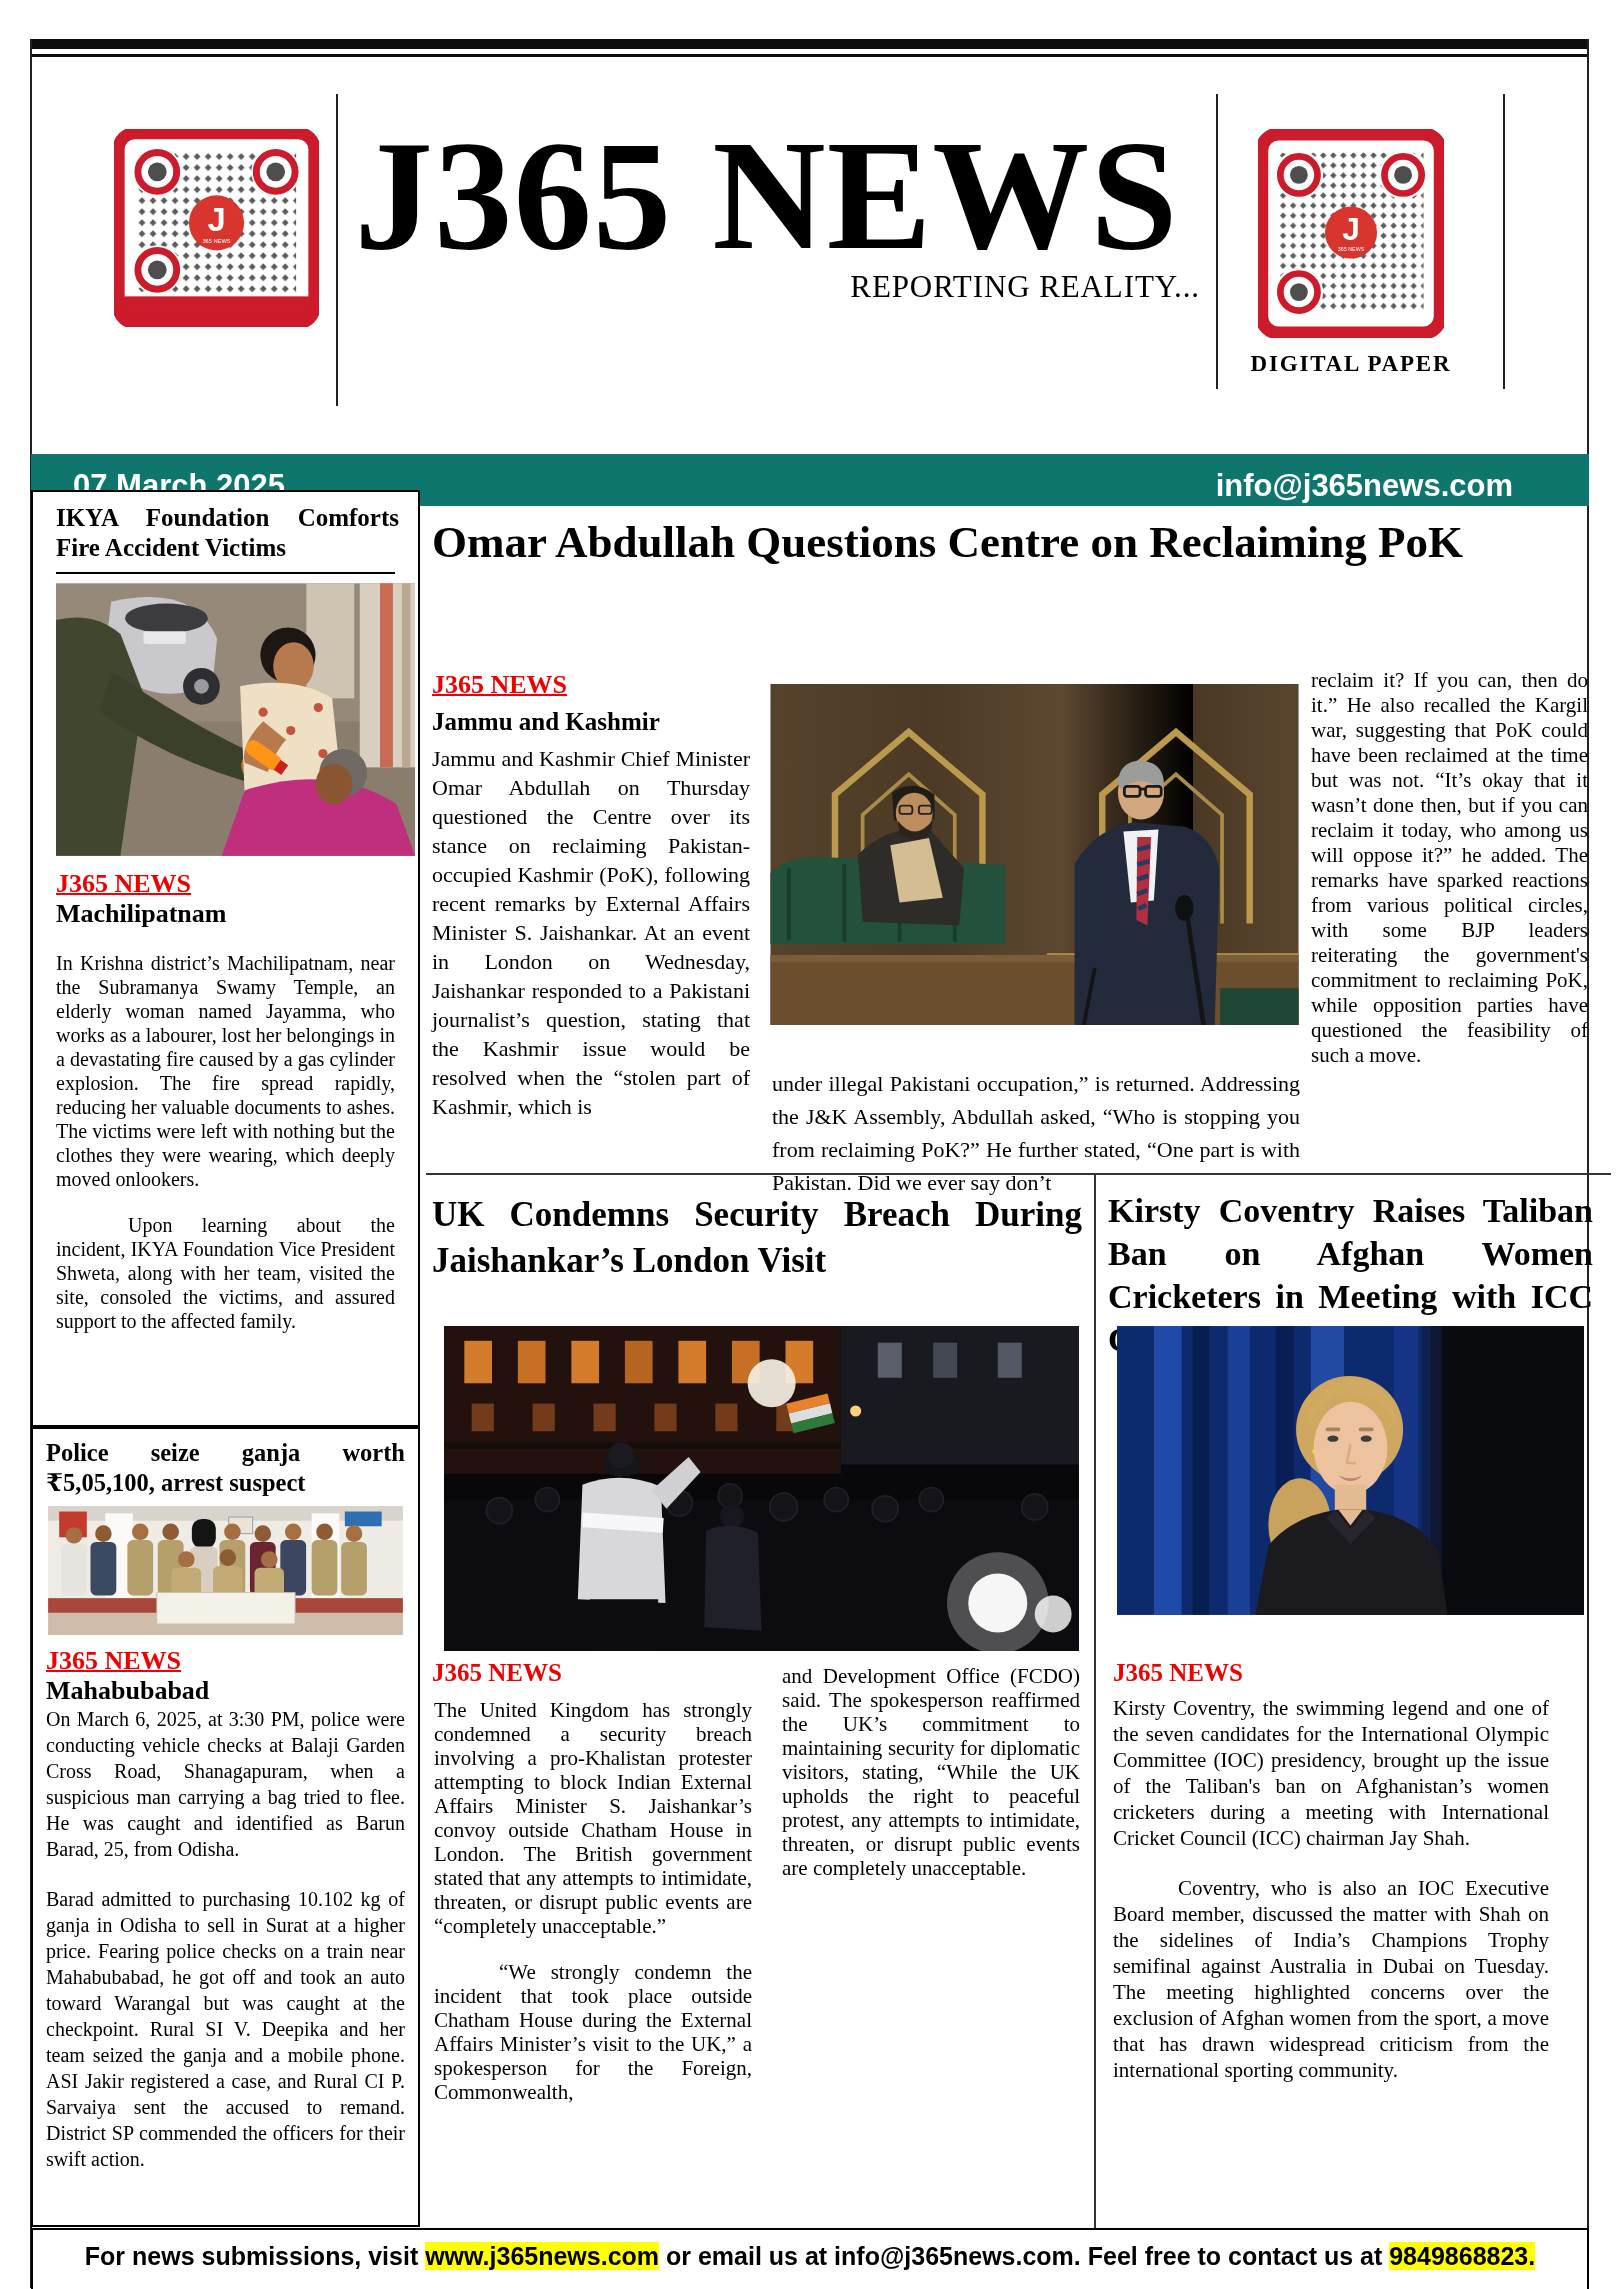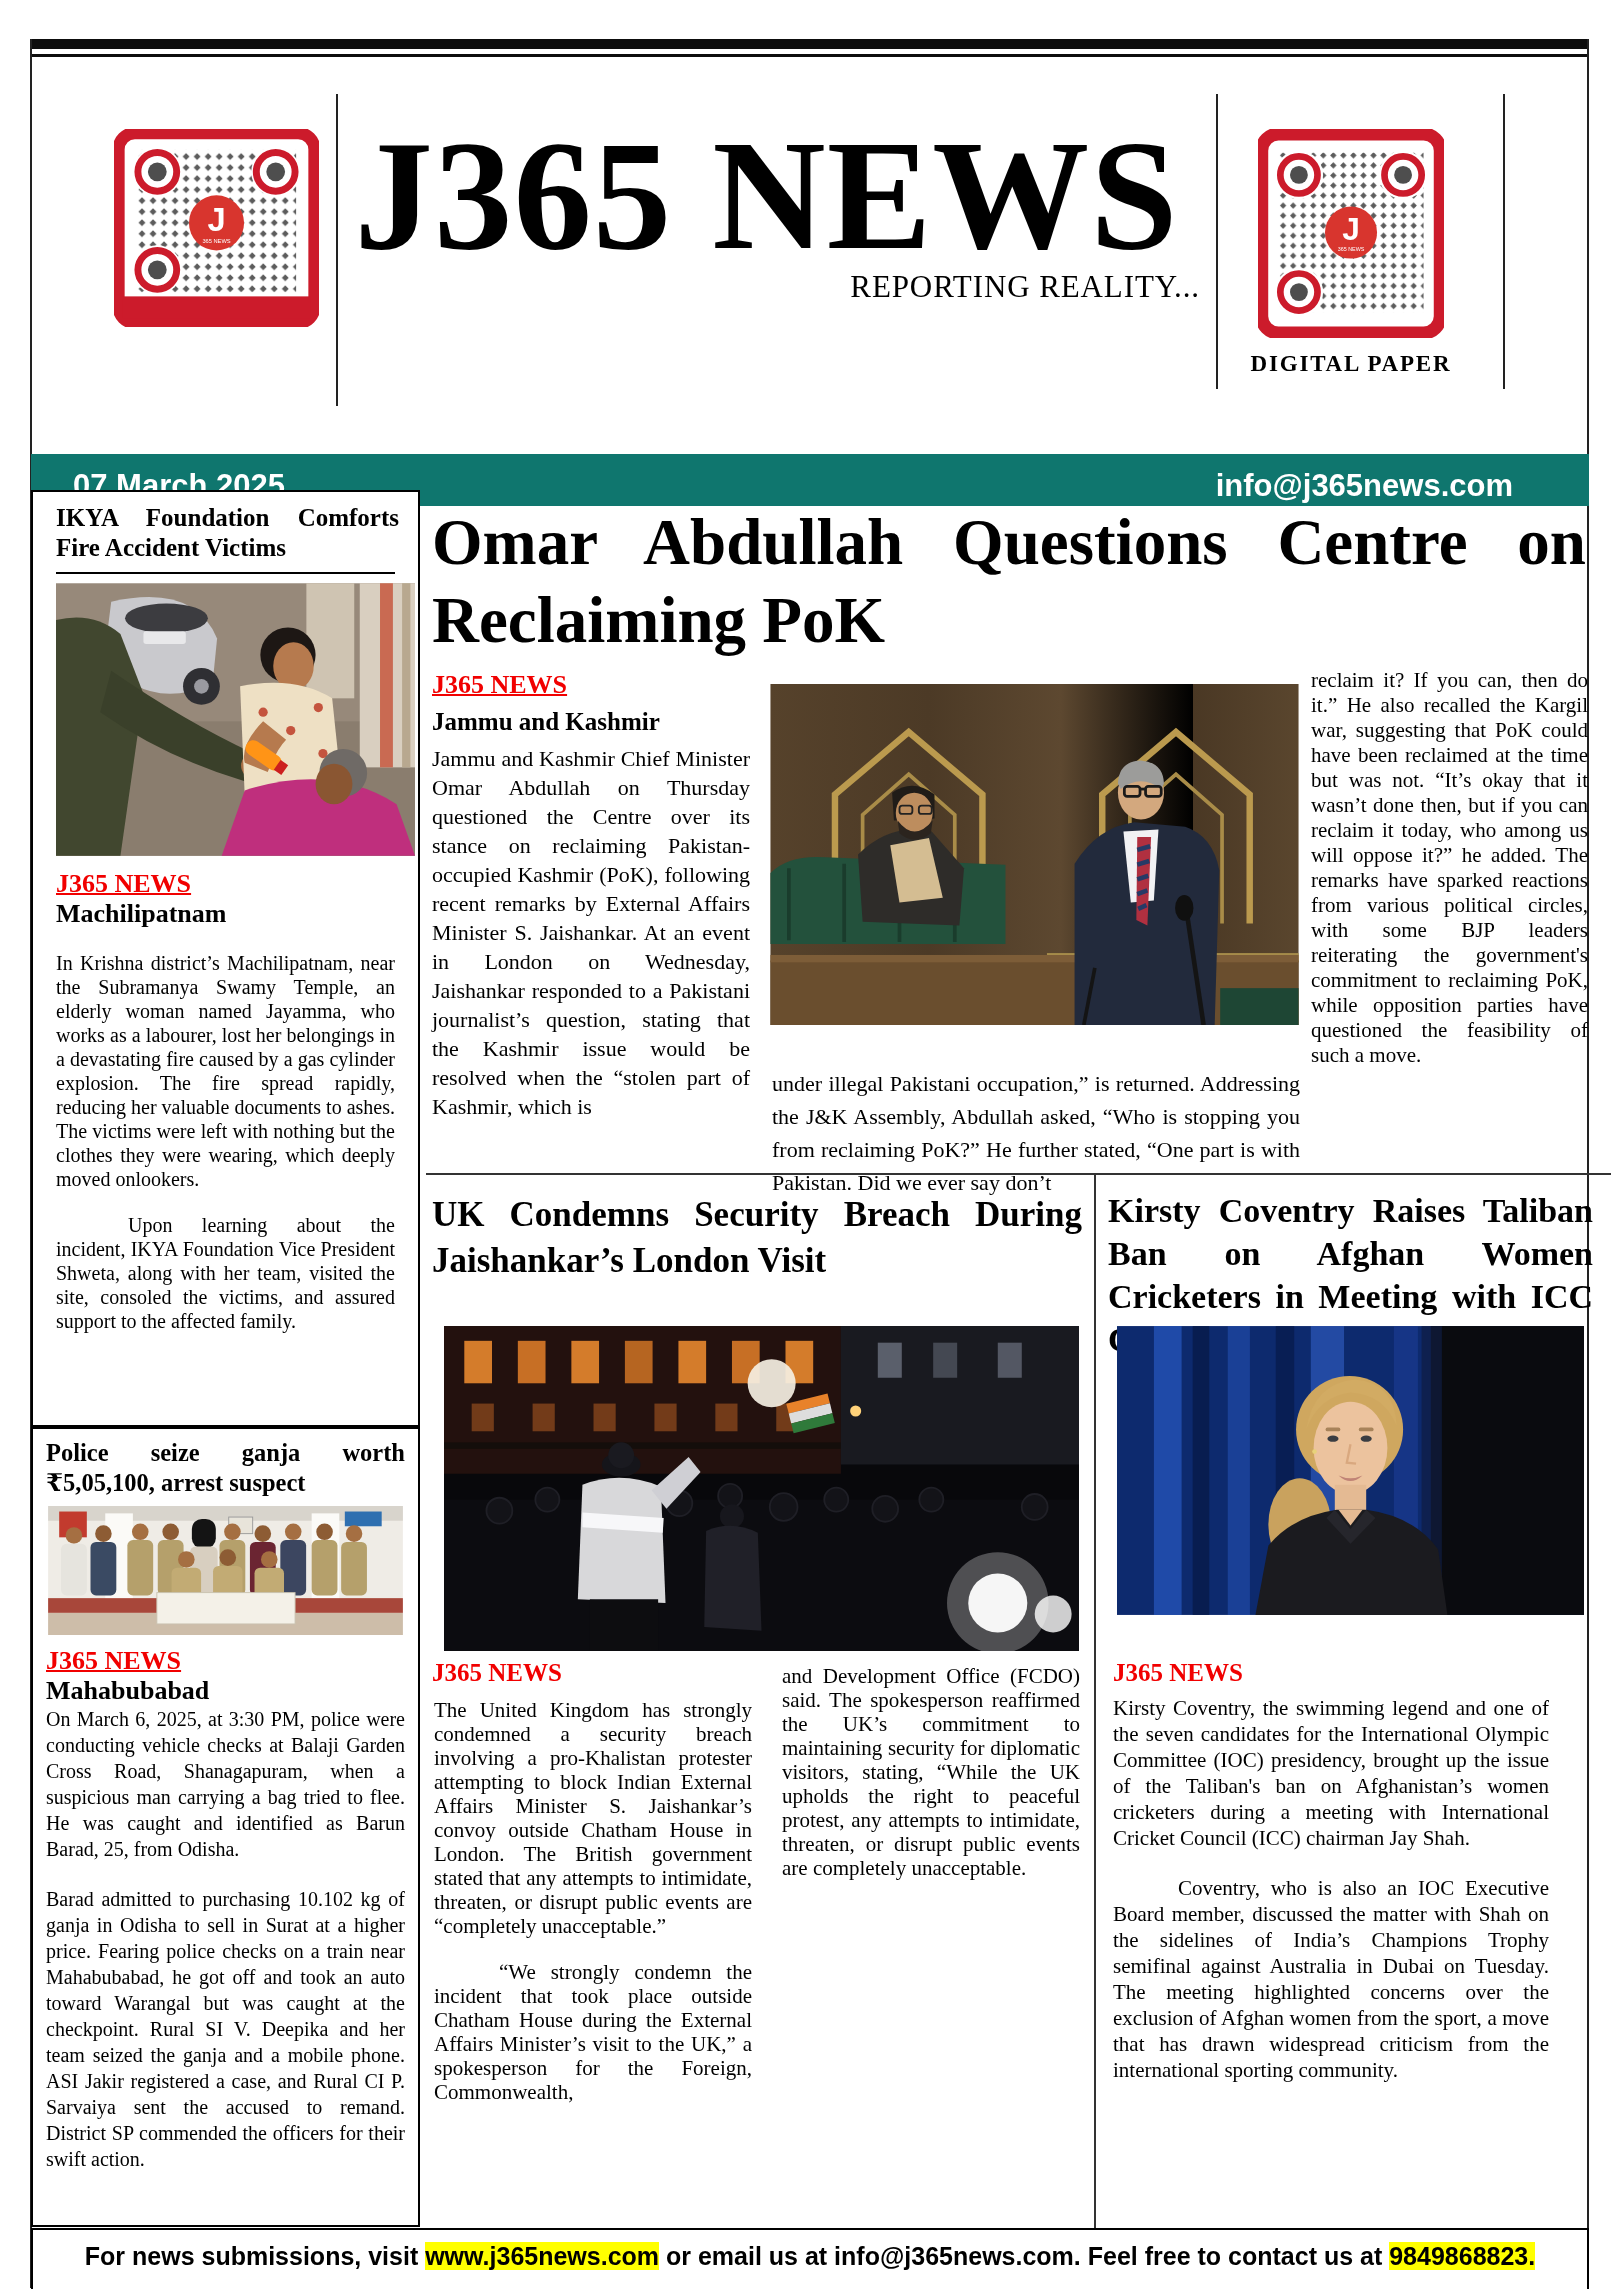--- a/index.html
+++ b/index.html
@@ -41,21 +41,21 @@
   .head-rule { height:1.8px; background:#000; margin-top:9.2px; }
   .byline { color:#f10000; font-weight:bold; font-size:26px; line-height:30px;
       text-decoration:underline; text-decoration-thickness:1.8px; }
   .byline.plain { text-decoration:none; font-size:25px; }
   .location { font-weight:bold; font-size:26px; line-height:30px; }
   .body-p { font-size:20px; line-height:24px; text-align:justify; }
   .box2 .body-p { line-height:26px; }
   .indent { text-indent:72px; }
 
   
-  .main-head { left:432px; top:503px; width:1154px; font-size:65px; line-height:78px;
+  .main-head { left:432px; top:503px; width:1154px; font-size:45px; line-height:78px;
       font-weight:bold; text-align:justify; }
   .main-byline { left:432px; top:670px; }
   .main-loc { left:432px; top:707px; font-size:25px; }
   .main-col1 { left:432px; top:744px; width:318px; font-size:22px; line-height:29px; text-align:justify; }
   .main-mid  { left:772px; top:1067px; width:528px; font-size:22px; line-height:33px; text-align:justify; }
   .main-col3 { left:1311px; top:668px; width:277px; font-size:21px; line-height:25px; text-align:justify; }
   .hr-main { left:426px; top:1173px; width:1185px; height:1.8px; background:#333; }
   .vr-bottom { left:1094px; top:1175px; width:1.8px; height:1053px; background:#333; }
 
   

